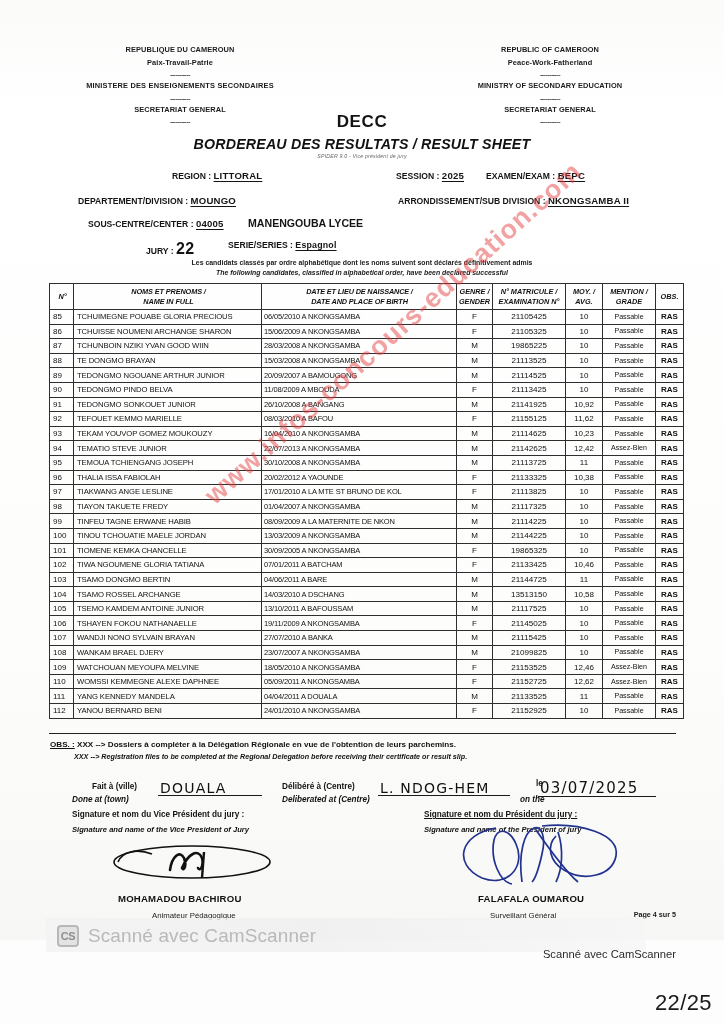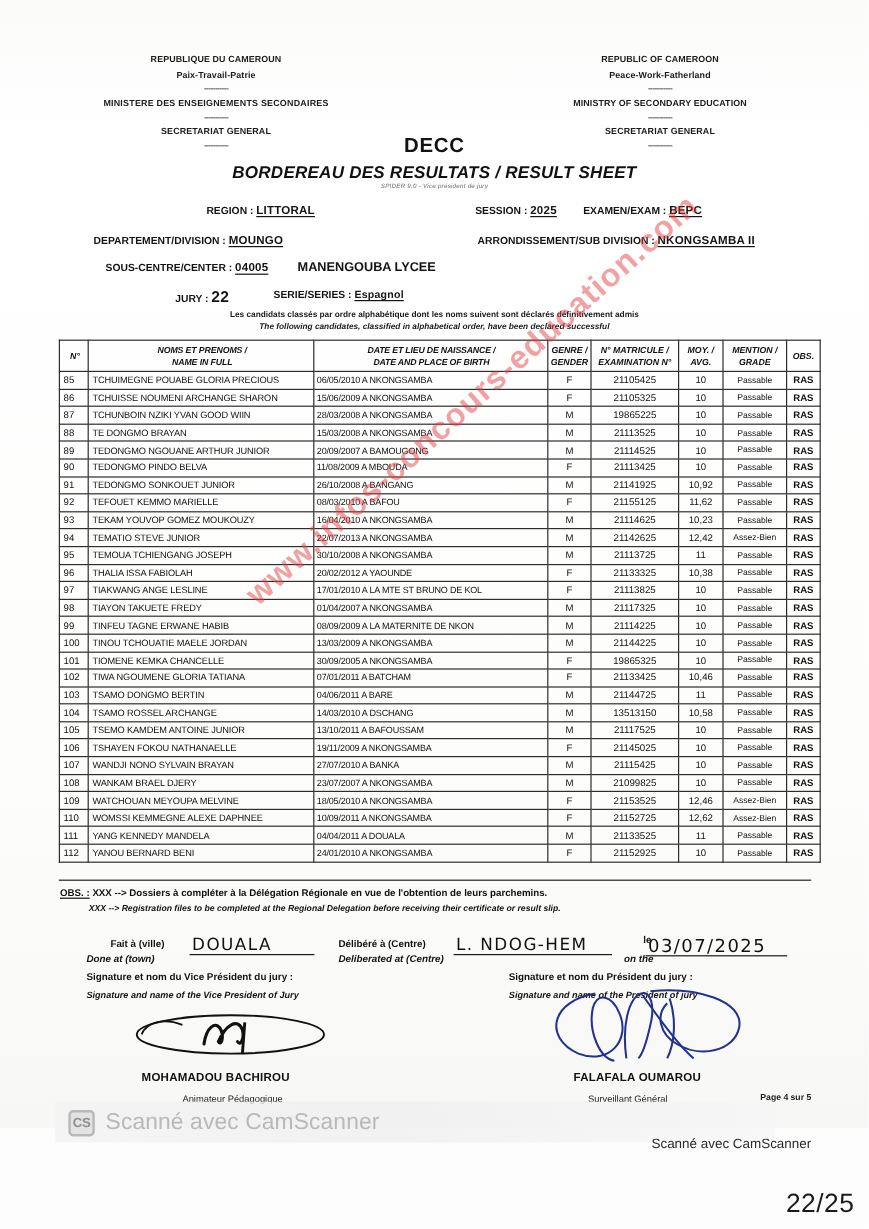--- a/index.html
+++ b/index.html
@@ -47,21 +47,21 @@
   }
   .spider {
     position: absolute; top: 153px; left: 0; width: 724px;
     text-align: center; font-size: 5.2px; font-style: italic;
     color: #6a6a6a; letter-spacing: .2px;
   }
 
   
   .meta { position: absolute; font-size: 8.6px; font-weight: bold; color:#141414; white-space: nowrap;}
   .meta .u { text-decoration: underline; text-underline-offset: 1.5px; font-size: 9.6px; letter-spacing:.2px;}
-  .meta .nu { font-size: 13px; letter-spacing:.2px;}
+  .meta .nu { font-size: 16px; letter-spacing:.2px;}
 
   .declare {
     position: absolute; left: 0; width: 724px; text-align: center;
     font-size: 6.9px; font-weight: bold; color: #1a1a1a;
   }
   .declare.it { font-style: italic; font-weight: bold; }
 
   
   #tbl-wrap { position: absolute; left: 49px; top: 283px; width: 627px; }
   table.results {
@@ -495,21 +495,21 @@
             <td class="c-birth">18/05/2010 A NKONGSAMBA</td>
             <td class="c-gen">F</td>
             <td class="c-mat">21153525</td>
             <td class="c-avg">12,46</td>
             <td class="c-ment">Assez-Bien</td>
             <td class="c-obs">RAS</td>
           </tr>
           <tr>
             <td class="c-num">110</td>
             <td class="c-name">WOMSSI KEMMEGNE ALEXE DAPHNEE</td>
-            <td class="c-birth">10/09/2011 A NKONGSAMBA</td>
+            <td class="c-birth">05/09/2011 A NKONGSAMBA</td>
             <td class="c-gen">F</td>
             <td class="c-mat">21152725</td>
             <td class="c-avg">12,62</td>
             <td class="c-ment">Assez-Bien</td>
             <td class="c-obs">RAS</td>
           </tr>
           <tr>
             <td class="c-num">111</td>
             <td class="c-name">YANG KENNEDY MANDELA</td>
             <td class="c-birth">04/04/2011 A DOUALA</td>
@@ -553,21 +553,21 @@
   <div class="rule-h" style="left:378px; top:795px; width:132px;"></div>
 
   <div class="ft" style="left:536px; top:779px;text-align:center;">le</div>
   <div class="ft it" style="left:520px; top:795px;">on the</div>
   <div class="hand" style="left:540px; top:779px; font-size:15px;">03/07/2025</div>
   <div class="rule-h" style="left:538px; top:796px; width:118px;"></div>
 
   <div class="ft" style="left:72px; top:810px;">Signature et nom du Vice Président du jury :</div>
   <div class="ft it" style="left:72px; top:825px; font-size:7.6px;">Signature and name of the Vice President of Jury</div>
 
-  <div class="ft" style="left:424px; top:810px;">Signature et nom  du Président du jury :</div>
+  <div class="ft" style="left:424px; top:810px;text-decoration:underline;">Signature et nom  du Président du jury :</div>
   <div class="ft it" style="left:424px; top:825px; font-size:7.6px;">Signature and name of the President of jury</div>
 
   <svg class="sig-svg" style="left:92px; top:838px;" width="200" height="48" viewBox="0 0 200 48">
     <ellipse cx="100" cy="24" rx="78" ry="16" fill="none" stroke="#111" stroke-width="1.6"></ellipse>
     <path d="M26,24 C30,14 44,10 60,16" fill="none" stroke="#111" stroke-width="1.6"></path>
     <path d="M78,32 C80,18 88,12 92,20 C95,27 92,34 90,30 C96,16 106,10 110,20 C112,28 108,34 106,30" fill="none" stroke="#111" stroke-width="2.6" stroke-linecap="round"></path>
     <path d="M112,14 L110,40" fill="none" stroke="#111" stroke-width="2.4"></path>
   </svg>
 
   <svg class="sig-svg" style="left:438px; top:820px;" width="210" height="66" viewBox="0 0 210 66">

